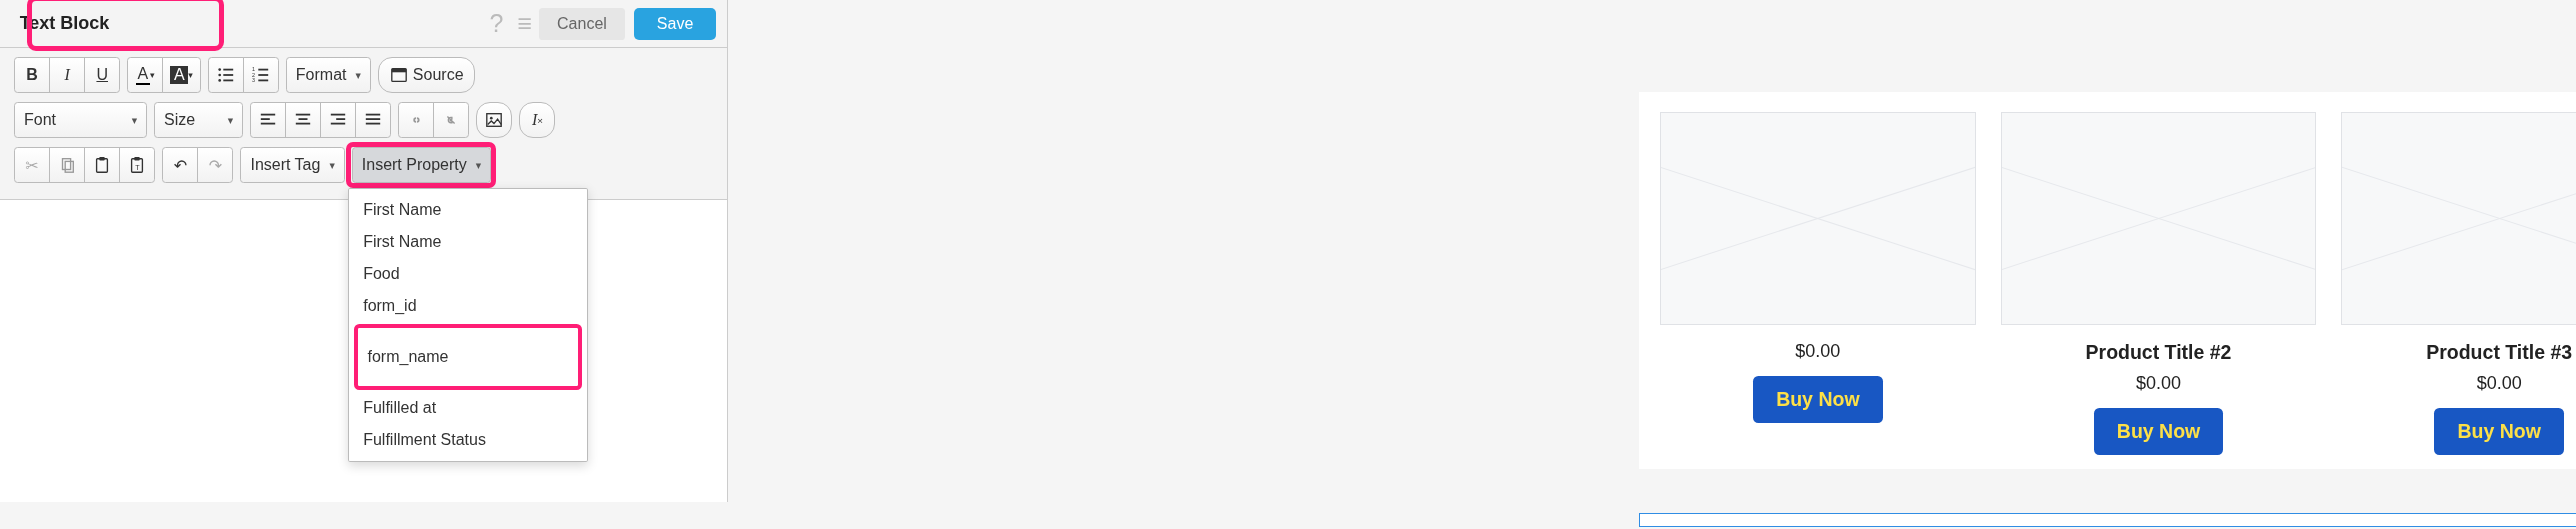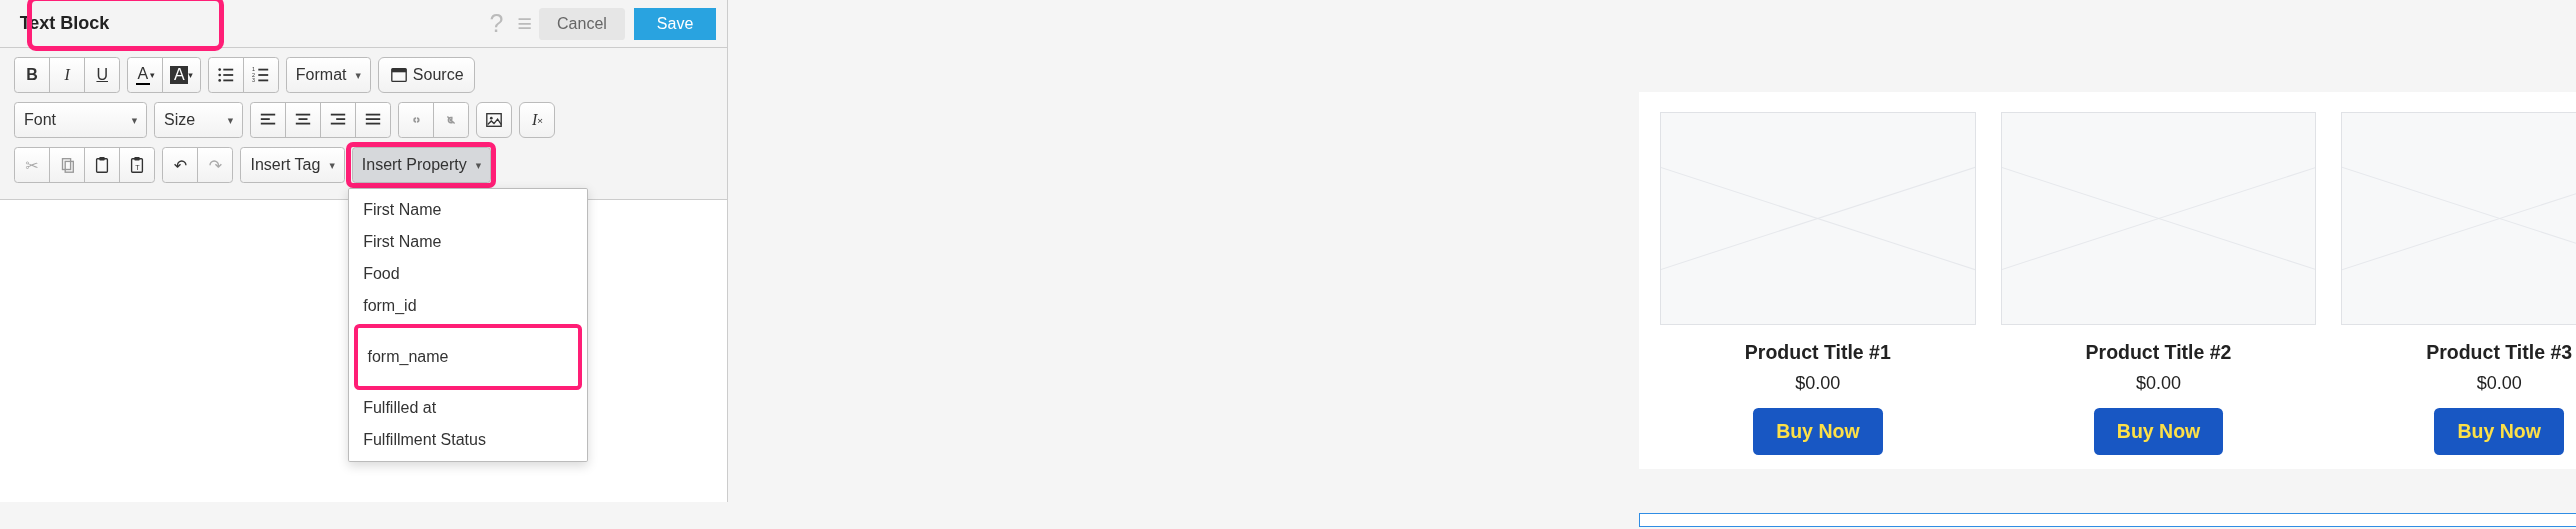--- a/index.html
+++ b/index.html
@@ -55,40 +55,40 @@
     border: none;
     border-radius: 3.6px;
     padding: 7px 18px;
     font-size: 16px;
     margin-right: 9px;
   }
   .btn-save {
     background: #29a3e0;
     color: #fff;
     border: none;
-    border-radius: 0;
+    border-radius: 5px;
     padding: 7px 23px;
     font-size: 16px;
   }
 
   .toolbar {
     background: #f4f4f4;
     padding: 9px 14px 16px 14px;
     border-bottom: 0.9px solid #ccc;
   }
   .tb-row { display: flex; align-items: center; gap: 7px; margin-bottom: 9px; flex-wrap: nowrap; }
   .tb-row:last-child { margin-bottom: 0; }
 
   .tb-btn {
     height: 36px;
     min-width: 36px;
     padding: 0 7px;
     background: linear-gradient(#fff,#f2f2f2);
     border: 0.9px solid #bbb;
-    border-radius: 6px;
+    border-radius: 14px;
     display: inline-flex;
     align-items: center;
     justify-content: center;
     font-size: 16px;
     color: #333;
   }
   .tb-btn svg { width: 18px; height: 18px; }
   .tb-group { display: inline-flex; }
   .tb-group .tb-btn { border-radius: 0; margin-left: -0.9px; }
   .tb-group .tb-btn:first-child { border-radius: 3.6px 0 0 3.6px; margin-left: 0; }
@@ -433,21 +433,20 @@
 
   </div>
 
   <div class="editor-body"></div>
 </div>
 
 <div class="preview">
   <div class="products-row">
     <div class="product">
       <div class="product-img"></div>
-      <div class="product-title">Product Title #1</div>
       <div class="product-price">$0.00</div>
       <button class="buy-btn">Buy Now</button>
     </div>
     <div class="product">
       <div class="product-img"></div>
       <div class="product-title">Product Title #2</div>
       <div class="product-price">$0.00</div>
       <button class="buy-btn">Buy Now</button>
     </div>
     <div class="product">

